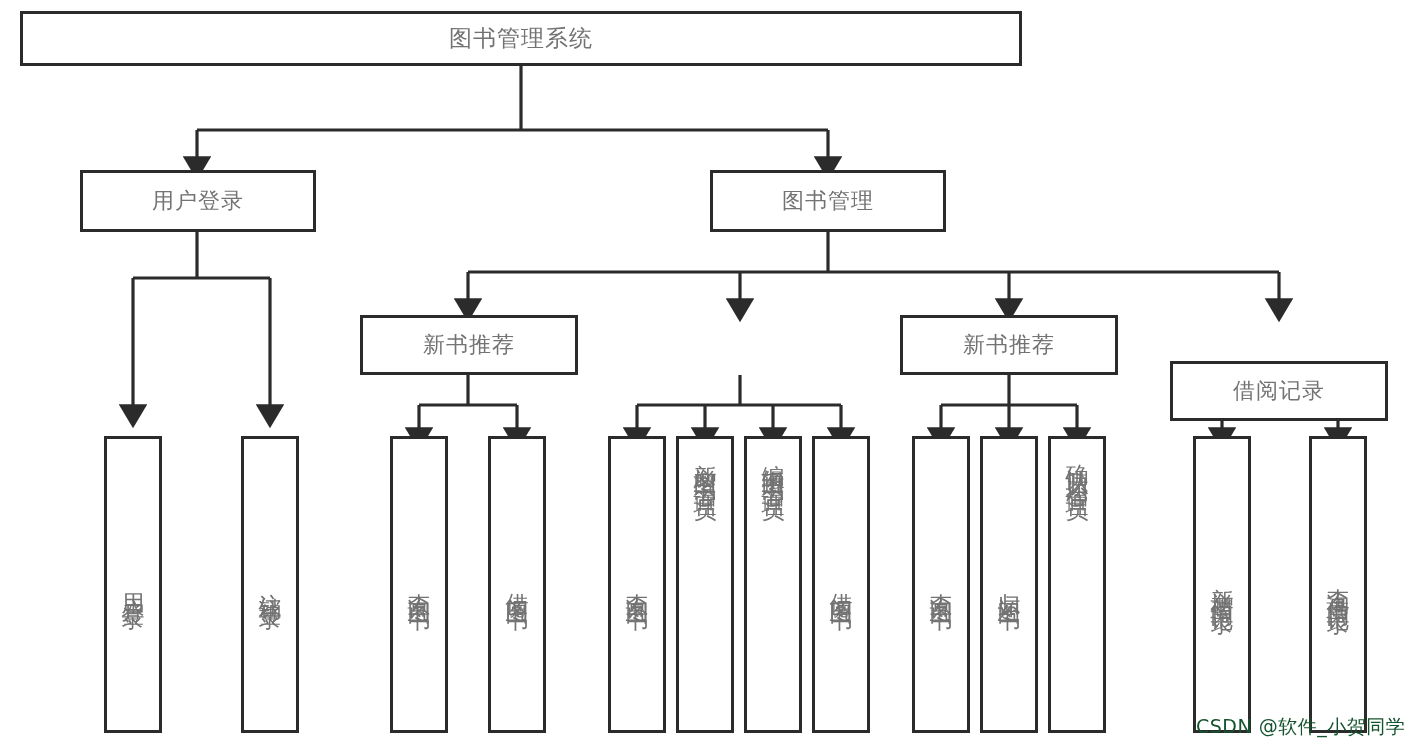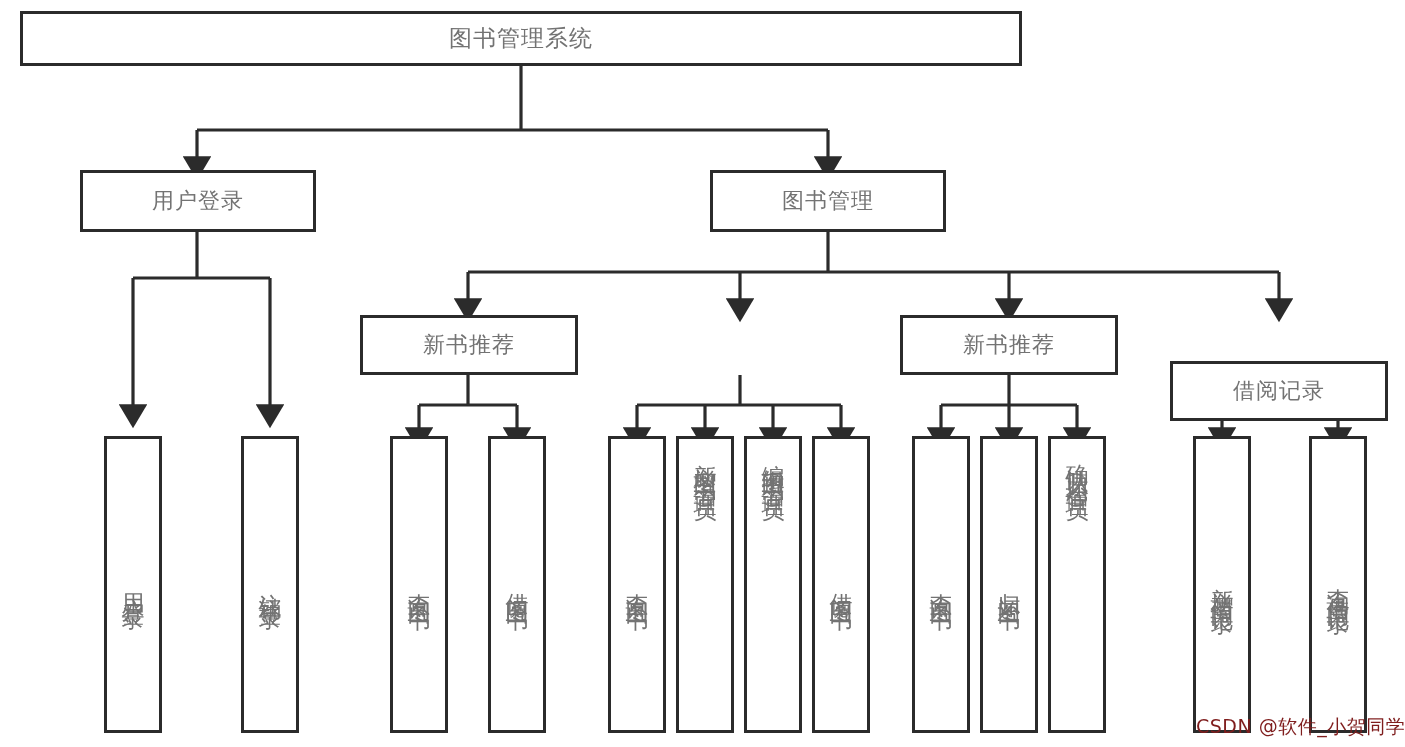--- a/index.html
+++ b/index.html
@@ -62,21 +62,21 @@
   }
   .node.vertical.centered {
     align-items: center;
     padding-top: 0;
   }
   .watermark {
     position: absolute;
     left: 1196px;
     top: 714px;
     font-size: 19px;
-    color: #7f1d1d;
+    color: #14532d;
     letter-spacing: 0.5px;
     z-index: 5;
     white-space: nowrap;
     font-family: "DejaVu Sans", "Liberation Sans", sans-serif;
   }
 </style>
 </head>
 <body>
 
 <div id="diagram-root">

